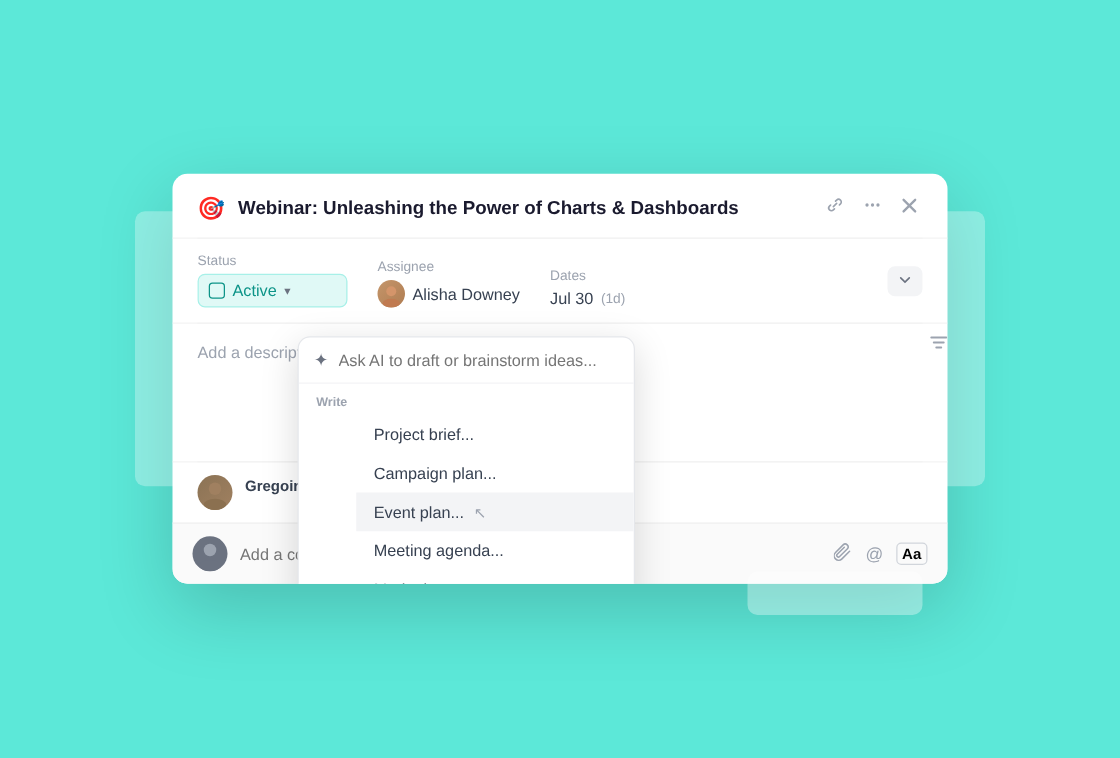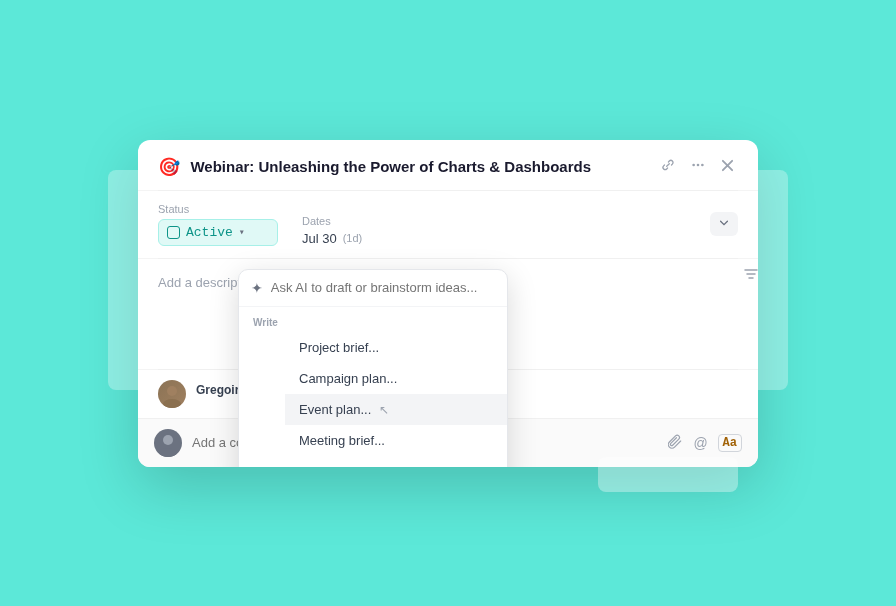--- a/index.html
+++ b/index.html
@@ -94,21 +94,20 @@
       border-radius: 6px;
       padding: 5px 10px 5px 8px;
       cursor: pointer;
       display: flex;
       align-items: center;
       gap: 6px;
       font-size: 13px;
       font-weight: 500;
       color: #0d9488;
       min-width: 120px;
-      font-family: Liberation Mono, monospace;
     }
     .status-checkbox {
       width: 13px;
       height: 13px;
       border: 1.5px solid #0d9488;
       border-radius: 3px;
       background: transparent;
     }
     .chevron-down {
       font-size: 10px;
@@ -369,20 +368,32 @@
     <div class="meta-row">
       <div class="meta-field">
         <span class="meta-label">Status</span>
         <button class="status-btn">
           <div class="status-checkbox"></div>
           <span>Active</span>
           <span class="chevron-down">▾</span>
         </button>
       </div>
 
+      <div class="meta-field">
+        <span class="meta-label">Assignee</span>
+        <div class="meta-value">
+          <div class="assignee-avatar face-alisha">
+            <svg width="22" height="22" viewBox="0 0 22 22" fill="none">
+              <circle cx="11" cy="9" r="4" fill="#d4956a"></circle>
+              <ellipse cx="11" cy="19" rx="7" ry="4" fill="#c07a50"></ellipse>
+            </svg>
+          </div>
+          <span>Alisha Downey</span>
+        </div>
+      </div>
 
       <div class="meta-field">
         <span class="meta-label">Dates</span>
         <div class="meta-value">
           <span>Jul 30</span>
           <span class="dates-note">(1d)</span>
         </div>
       </div>
 
       <button class="expand-btn">
@@ -401,21 +412,21 @@
           <span class="ai-search-icon">✦</span>
           <input class="ai-search-input" type="text" readonly="" placeholder="Ask AI to draft or brainstorm ideas..." style="">
         </div>
         <div class="dropdown-section-label">Write</div>
         <div class="dropdown-item">Project brief...</div>
         <div class="dropdown-item">Campaign plan...</div>
         <div class="dropdown-item active">
           <span>Event plan...</span>
           <span style="font-size:12px; color:#9ca3af; margin-left:4px;">↖</span>
         </div>
-        <div class="dropdown-item">Meeting brief...</div>
+        <div class="dropdown-item">Meeting agenda...</div>
         <div class="dropdown-item">Marketing text...</div>
 
       </div>
 
       
       <div style="position:absolute; right:0; top:8px;">
         <svg width="14" height="14" viewBox="0 0 14 14" fill="none">
           <path d="M1 3h12M3 7h8M5 11h4" stroke="#9ca3af" stroke-width="1.5" stroke-linecap="round"></path>
         </svg>
       </div>
@@ -443,17 +454,17 @@
         </svg>
       </div>
       <input class="comment-input" type="text" placeholder="Add a comment..." style="">
       <div class="comment-actions">
         <button class="comment-action-btn">
           <svg width="15" height="15" viewBox="0 0 16 16" fill="none">
             <path d="M13.5 7.5L7 14C5.5 15.5 3 15.5 1.5 14C0 12.5 0 10 1.5 8.5L8 2C9 1 10.5 1 11.5 2C12.5 3 12.5 4.5 11.5 5.5L5 12C4.5 12.5 3.5 12.5 3 12C2.5 11.5 2.5 10.5 3 10L9 4" stroke="#9ca3af" stroke-width="1.3" stroke-linecap="round"></path>
           </svg>
         </button>
         <button class="comment-action-btn" style="font-size:14px; color:#9ca3af; font-weight:500;">@</button>
-        <button class="comment-action-btn" style="font-size:12px; color:#a16207; font-weight:600; border:1.5px solid #d1d5db; border-radius:4px; padding:1px 4px;font-family:Liberation Mono, monospace;">Aa</button>
+        <button class="comment-action-btn" style="font-size:12px; color:#000000; font-weight:600; border:1.5px solid #d1d5db; border-radius:4px; padding:1px 4px;">Aa</button>
       </div>
     </div>
   </div>
 </div>
 
 </body></html>

